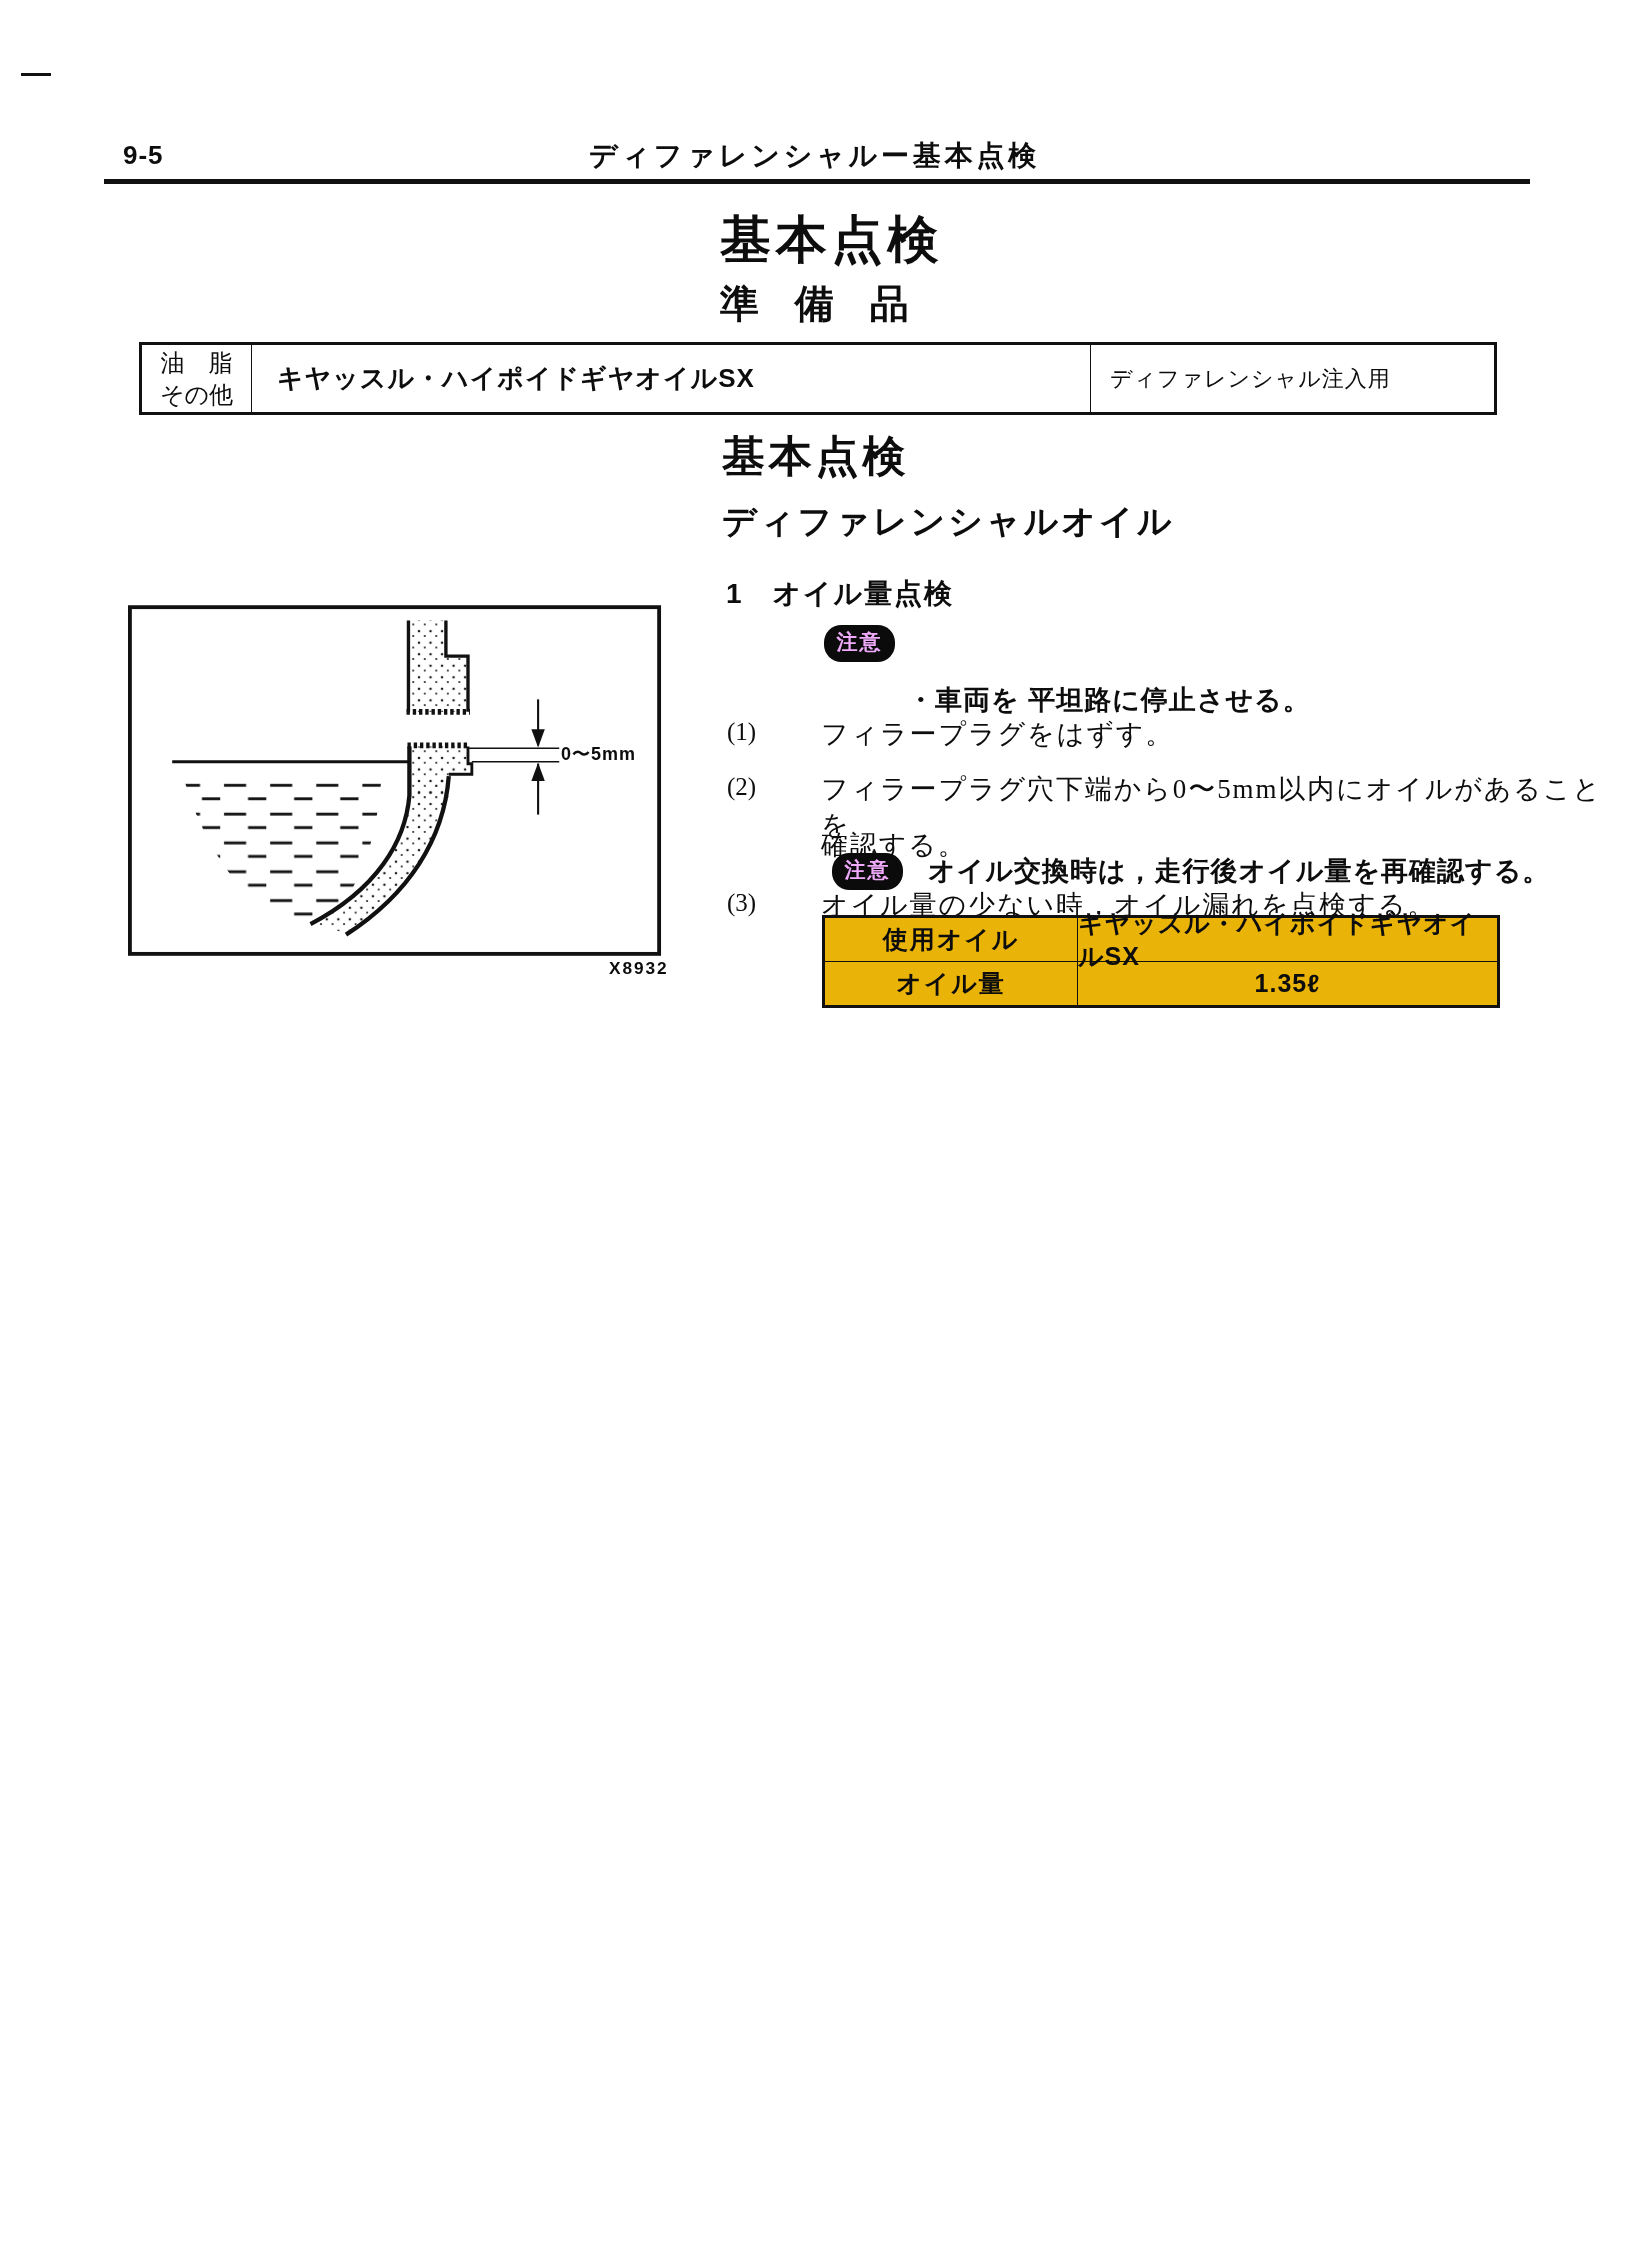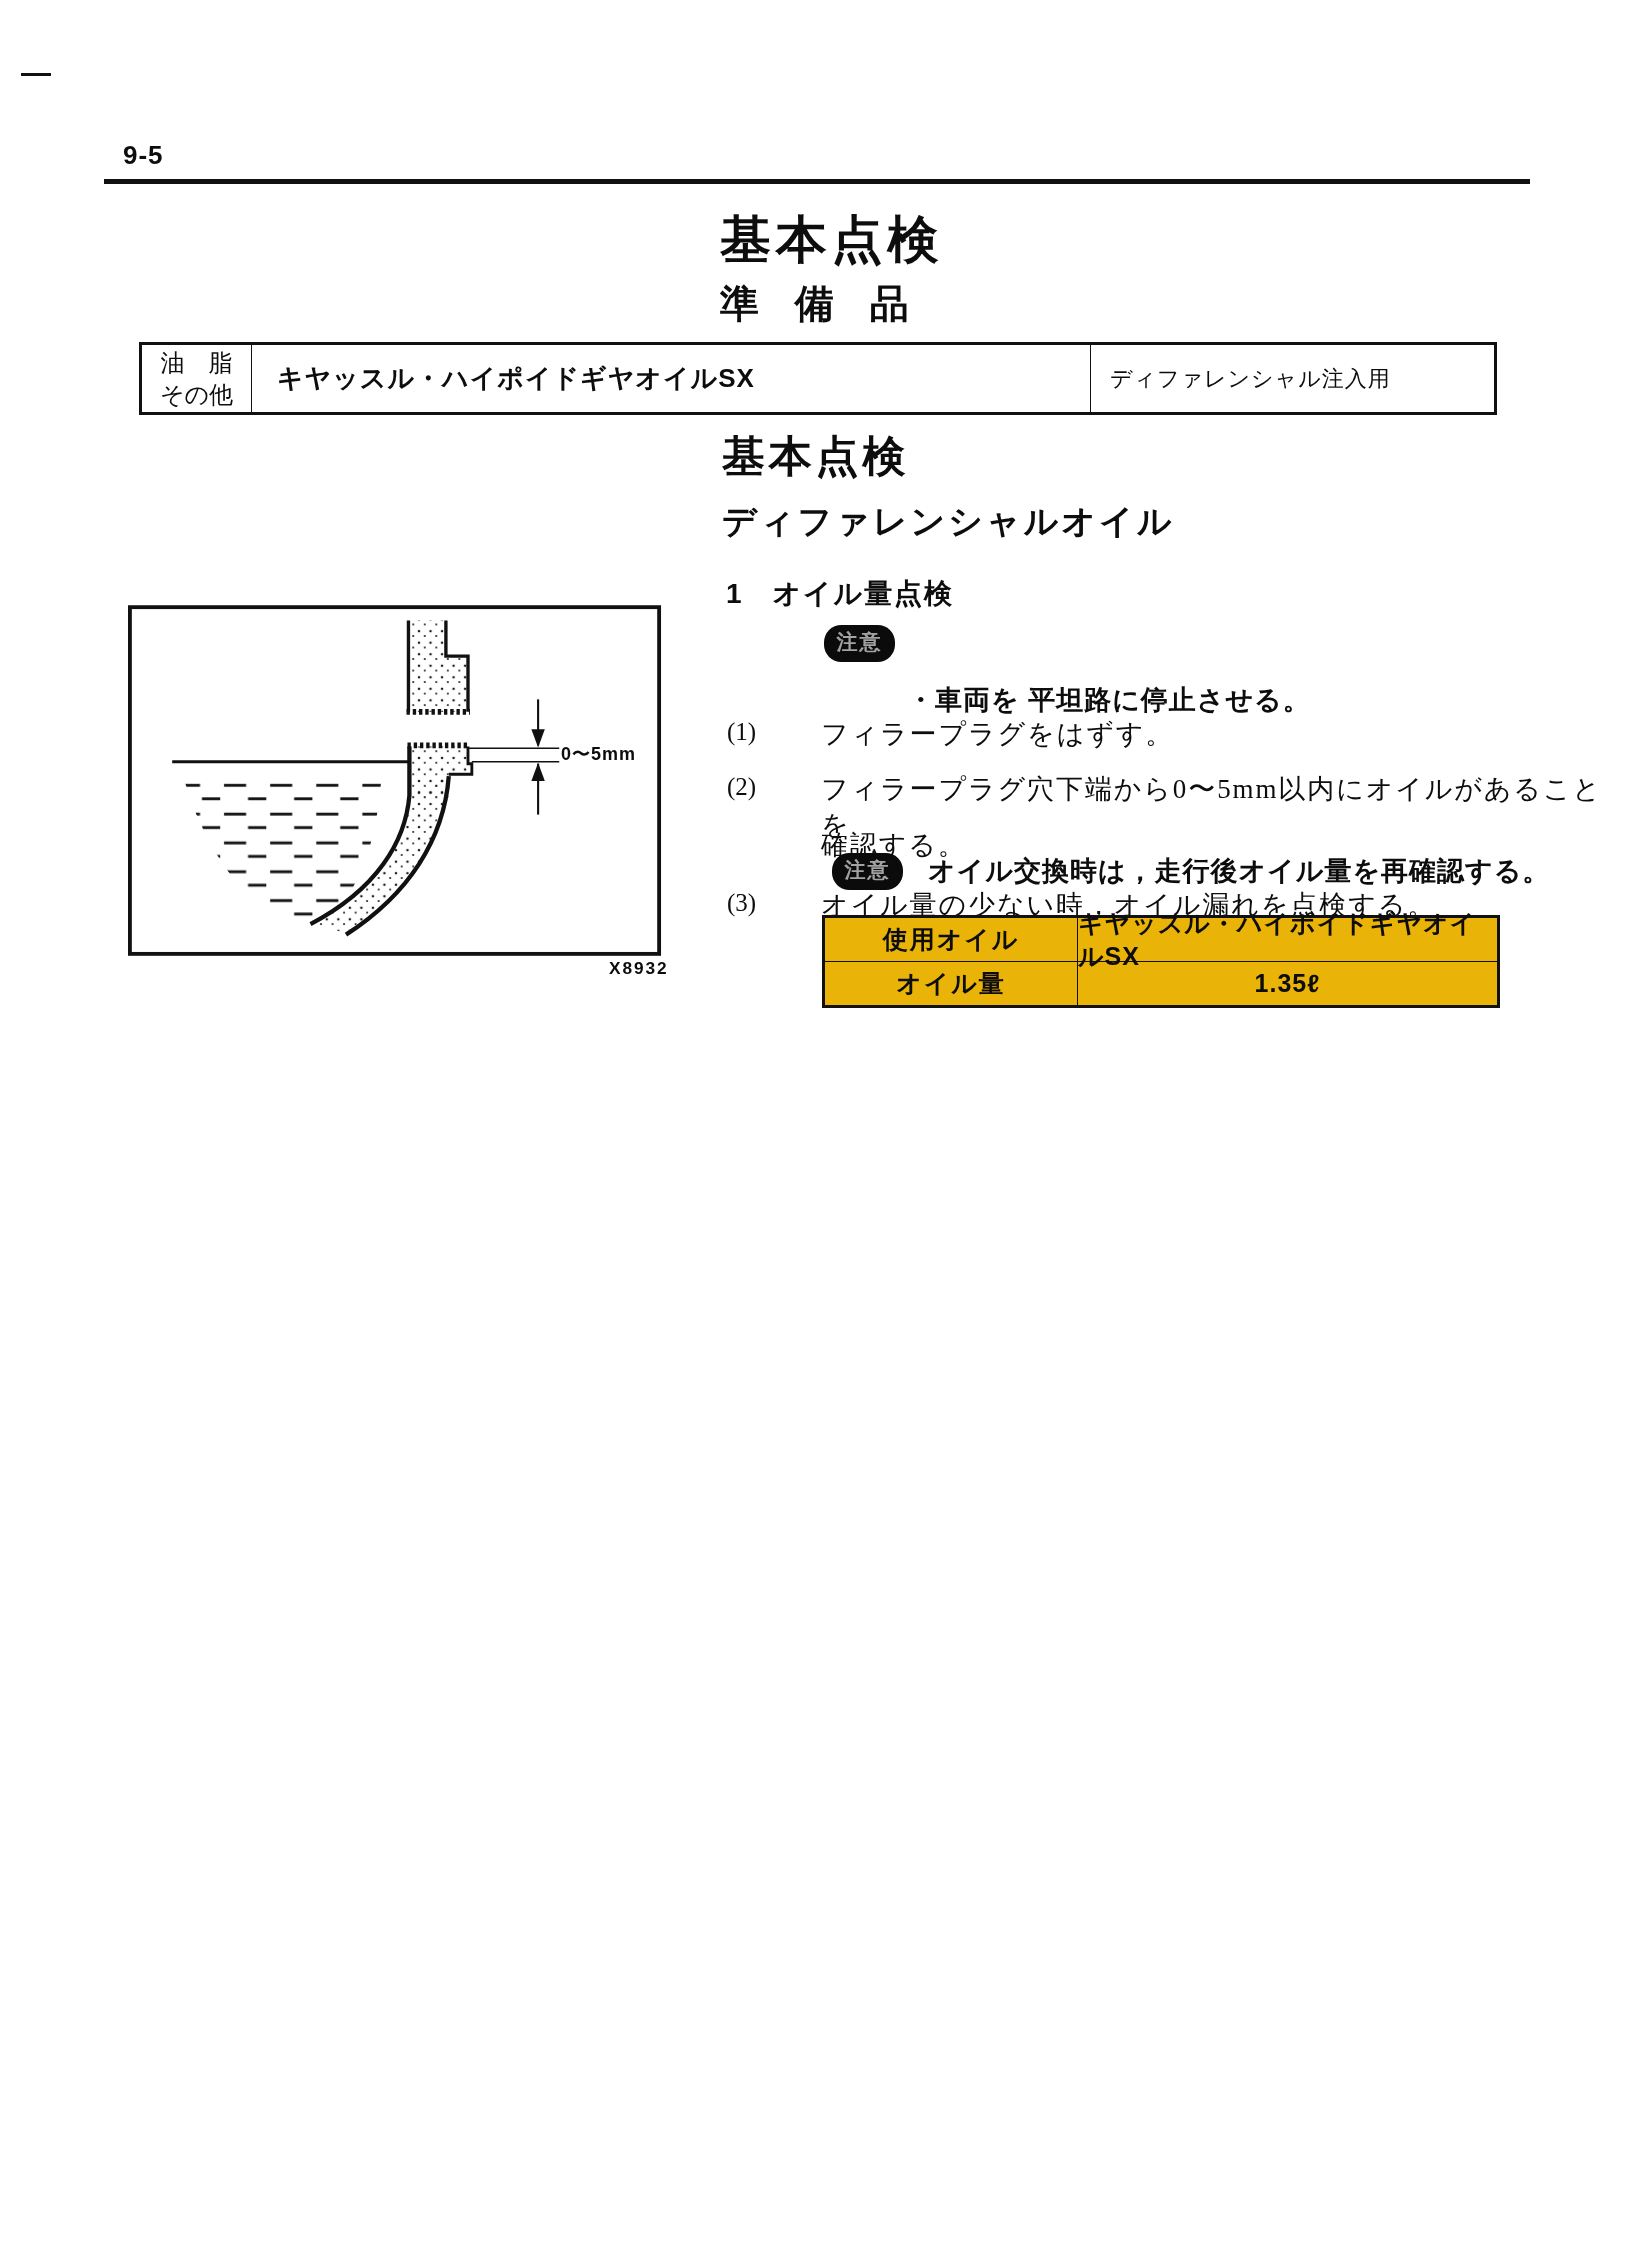--- a/index.html
+++ b/index.html
@@ -23,21 +23,21 @@
   .title-section{left:722px;top:428px;font-size:43px;font-weight:900;letter-spacing:3.8px;}
   .title-subsection{left:722px;top:499px;font-size:34px;font-weight:900;letter-spacing:2.9px;}
   
   .prep-table{left:139px;top:342px;width:1358px;height:73px;border:3.8px solid #111;display:flex;box-sizing:border-box;background:#fff;}
   .prep-cat{width:110px;border-right:1.9px solid #111;display:flex;flex-direction:column;justify-content:center;align-items:center;font-size:24px;font-weight:400;line-height:1.3;box-sizing:border-box;}
   .prep-item{flex:1;display:flex;align-items:center;padding-left:25px;font-size:26px;font-weight:800;letter-spacing:1px;}
   .prep-purpose{width:404px;border-left:1.9px solid #111;display:flex;align-items:center;padding-left:19px;font-size:22px;font-family:"Liberation Serif","DejaVu Serif",serif;letter-spacing:1px;box-sizing:border-box;}
   
   .step-line{left:726px;top:575px;font-size:28px;font-weight:800;letter-spacing:1.9px;}
   .step-line .step-num{margin-right:29px;}
-  .note-badge{background:#0b0b0b;color:#a3a3a3;border-radius:17.3px;padding:2.9px 12.5px 5.8px;font-size:21px;font-weight:800;letter-spacing:1.9px;display:inline-block;}
+  .note-badge{background:#0b0b0b;color:#f0abfc;border-radius:17.3px;padding:2.9px 12.5px 5.8px;font-size:21px;font-weight:800;letter-spacing:1.9px;display:inline-block;}
   .badge1{left:824px;top:625px;}
   .badge2{left:832px;top:853px;}
   .bullet{font-size:27px;font-weight:700;letter-spacing:1px;}
   .bullet1{left:907px;top:623px;}
   .bullet2{left:907px;top:682px;}
   .note2-text{left:928px;top:853px;font-size:27px;font-weight:700;letter-spacing:1px;}
   .item-num{font-family:"Liberation Serif","DejaVu Serif",serif;font-size:25px;letter-spacing:0;}
   .item-text{font-family:"Liberation Serif","DejaVu Serif",serif;font-size:27px;letter-spacing:1.9px;}
   .num1{left:727px;top:718px;} .txt1{left:821px;top:716px;}
   .num2{left:727px;top:773px;} .txt2{left:821px;top:771px;}
@@ -54,20 +54,21 @@
   .dim-label{left:561px;top:742px;font-size:18px;font-weight:800;letter-spacing:1px;}
   .fig-code{left:609px;top:958px;font-size:17.3px;font-weight:800;letter-spacing:1.9px;}
 </style>
 </head>
 <body>
 
 <div class="page">
 
   <div class="abs corner-dash"></div>
   <div class="abs page-number">9-5</div>
+  <div class="abs header-title">ディファレンシャルー基本点検</div>
   <div class="abs header-rule"></div>
 
   <div class="abs title-main">基本点検</div>
   <div class="abs title-prep">準 備 品</div>
 
   <div class="abs prep-table">
     <div class="prep-cat">
       <span>油　脂</span>
       <span>その他</span>
     </div>

